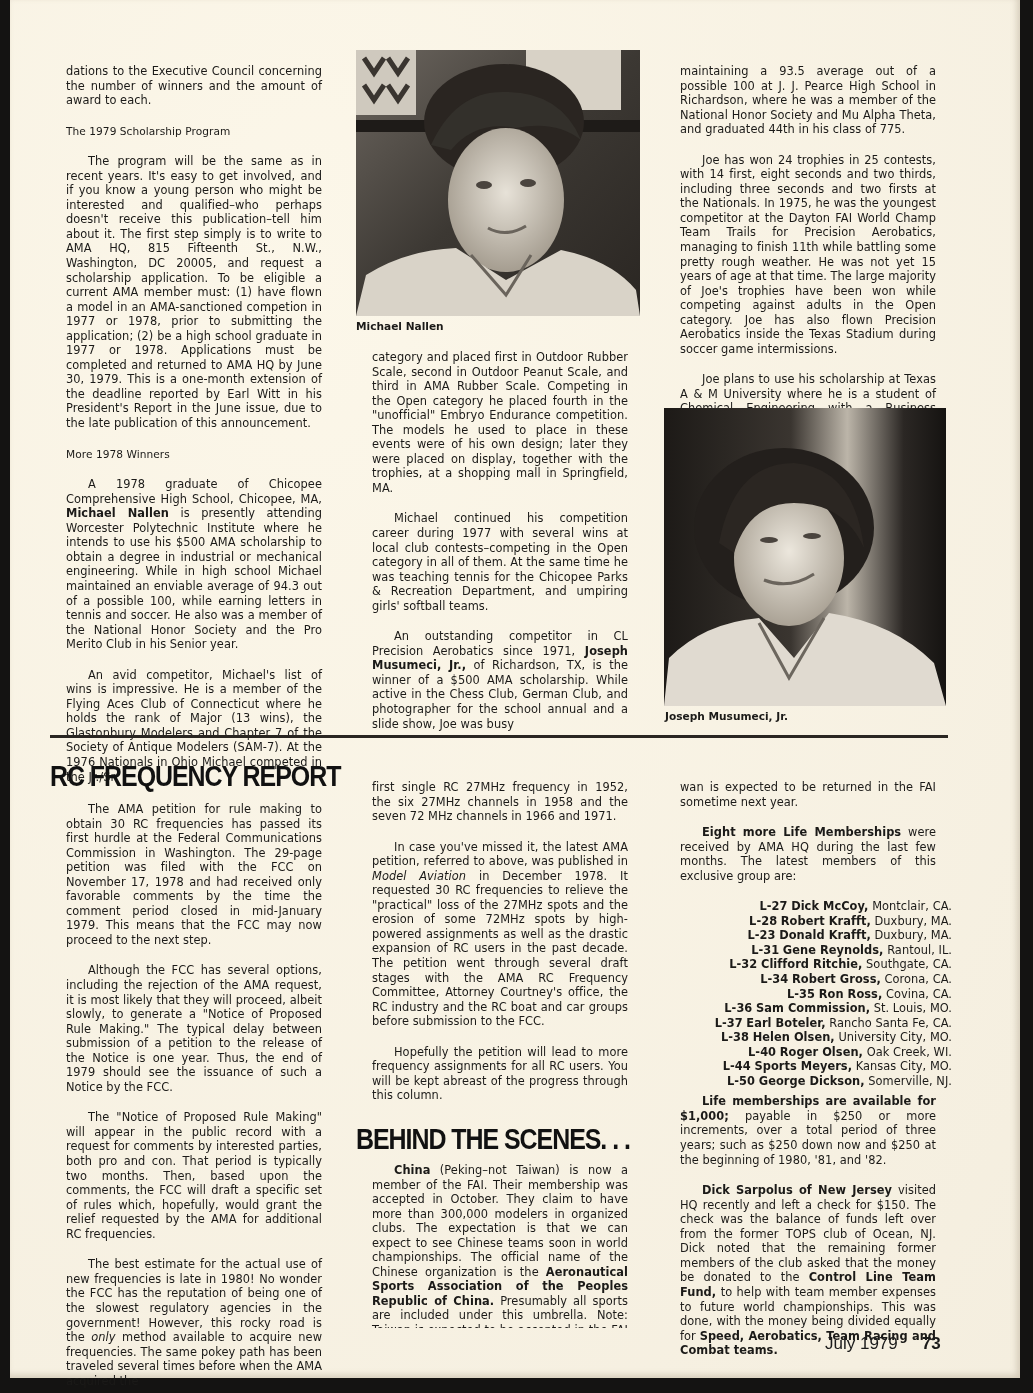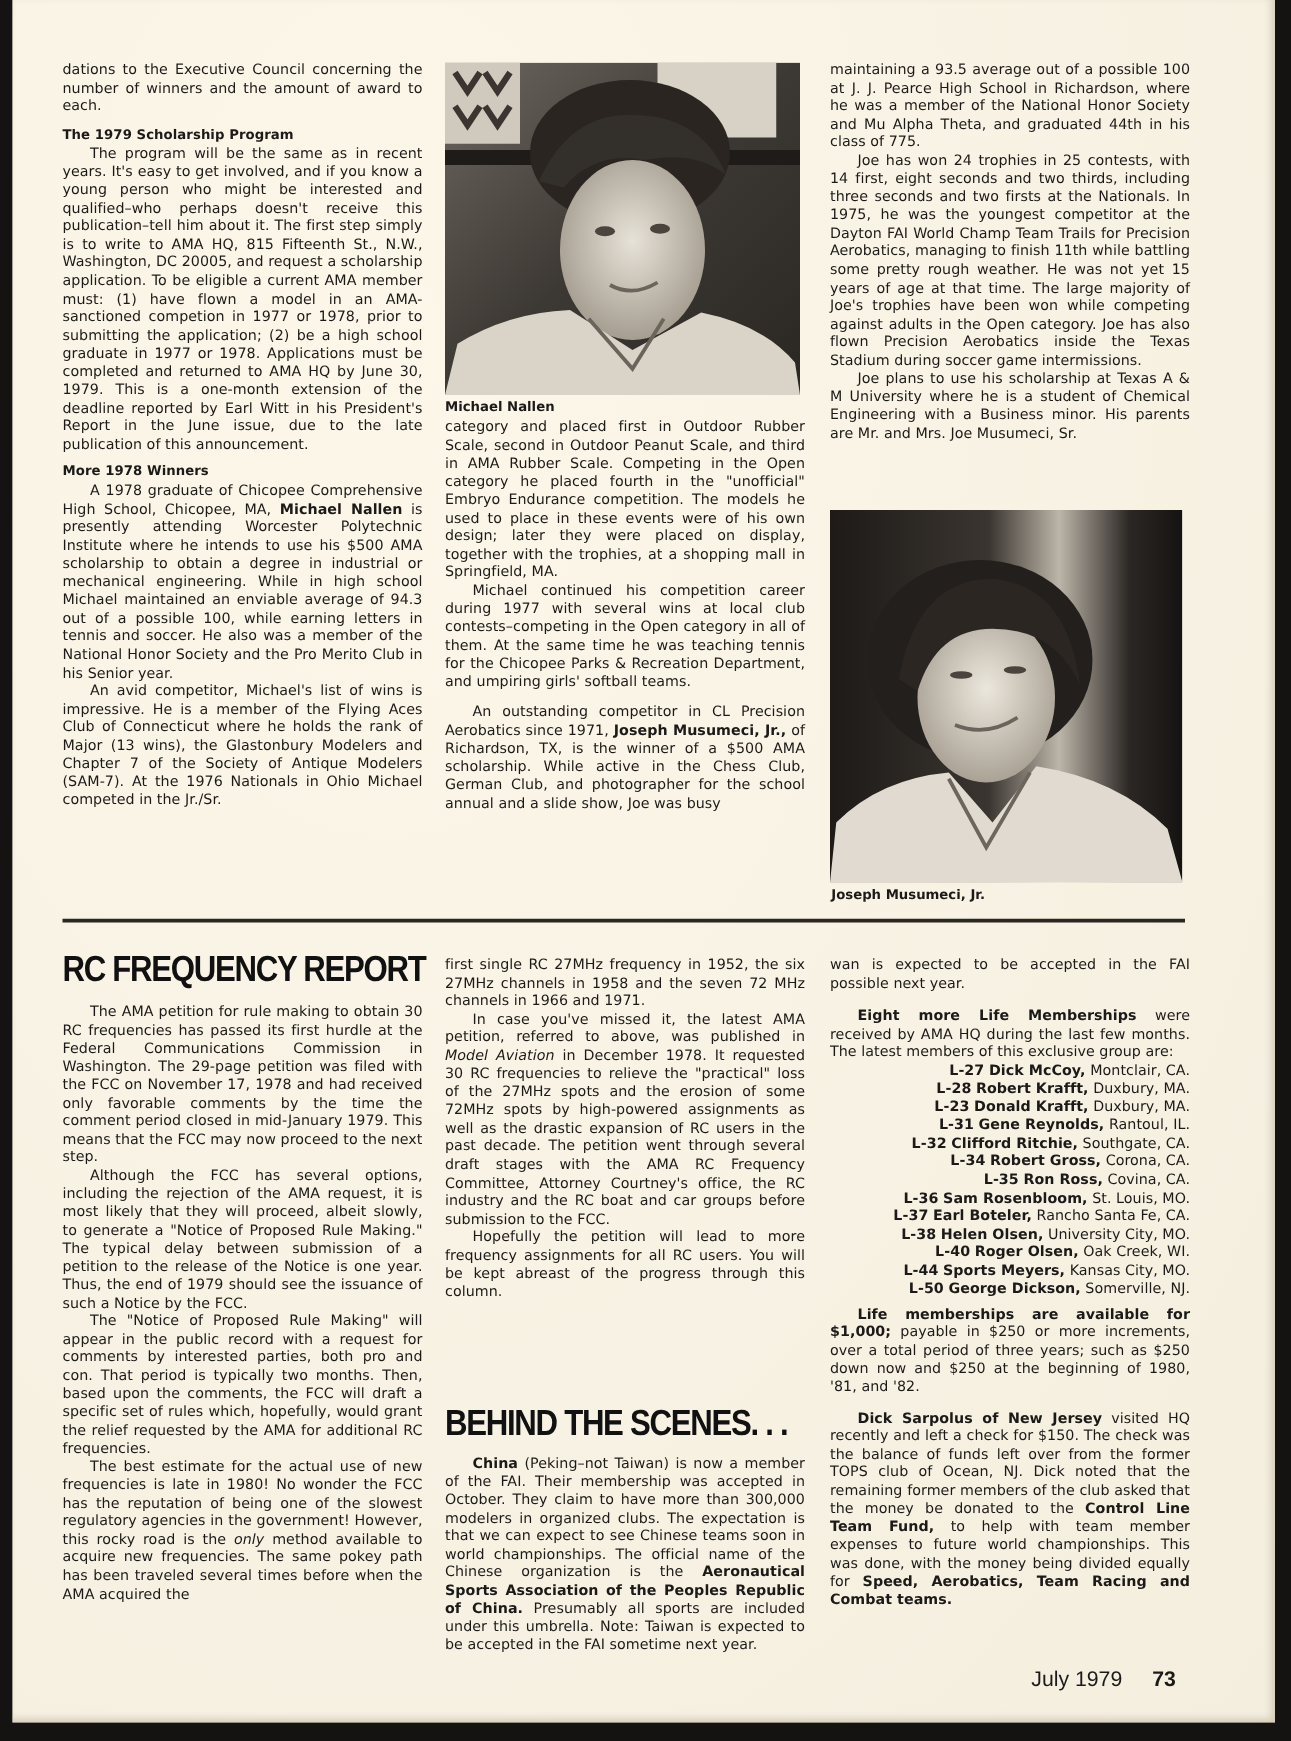--- a/index.html
+++ b/index.html
@@ -14,25 +14,25 @@
     background: #f7f2e6;
     background-image: radial-gradient(ellipse at 30% 20%, rgba(255,250,235,0.6), rgba(240,232,212,0.4));
     color: #1b1a18;
     box-shadow: inset -3px -3px 6px rgba(120,100,70,0.25);
   }
   .col {
     position: absolute; width: 288px;
     font-size: 11.4px; line-height: 14.55px;
     text-align: justify; letter-spacing: 0.05px;
   }
-  .col p { margin: 0; text-indent: 22px; }
+  .col p { margin: 16px; text-indent: 22px; }
   .col p.noindent { text-indent: 0; }
   .col p.gap { margin-top: 10px; }
   .subhead {
-    font-weight: bold; font-size: 10.6px; margin: 8px 0 4px 0; text-indent: 0 !important;
+    font-weight: normal; font-size: 10.6px; margin: 8px 0 4px 0; text-indent: 0 !important;
   }
   b { font-weight: bold; }
   i { font-style: italic; }
   .photo {
     position: absolute; overflow: hidden;
   }
   .caption {
     position: absolute; font-weight: bold; font-size: 10.6px; line-height: 13px;
   }
   .divider {
@@ -152,31 +152,31 @@
     <p><span>In case you've missed it, the latest AMA petition, referred to above, was published in</span> <i>Model Aviation</i> <span>in December 1978. It requested 30 RC frequencies to relieve the "practical" loss of the 27MHz spots and the erosion of some 72MHz spots by high-powered assignments as well as the drastic expansion of RC users in the past decade. The petition went through several draft stages with the AMA RC Frequency Committee, Attorney Courtney's office, the RC industry and the RC boat and car groups before submission to the FCC.</span></p>
     <p>Hopefully the petition will lead to more frequency assignments for all RC users. You will be kept abreast of the progress through this column.</p>
   </div>
 
   <div class="col" style="left: 346px; top: 1123px; max-height: 205px; overflow: hidden;">
     <div class="headline">BEHIND THE SCENES. . .</div>
     <p style="margin-top:8px;"><b>China</b> <span>(Peking–not Taiwan) is now a member of the FAI. Their membership was accepted in October. They claim to have more than 300,000 modelers in organized clubs. The expectation is that we can expect to see Chinese teams soon in world championships. The official name of the Chinese organization is the</span> <b>Aeronautical Sports Association of the Peoples Republic of China.</b> <span>Presumably all sports are included under this umbrella. Note: Taiwan is expected to be accepted in the FAI sometime next year.</span></p>
   </div>
 
   <div class="col" style="left:654px; top:779px; margin-top:-15px;">
-    <p class="noindent" style="margin-bottom: 12px;">wan is expected to be accepted in the FAI possible next year.</p>
+    <p class="noindent" style="margin-bottom: 12px;">wan is expected to be returned in the FAI sometime next year.</p>
     <p><b>Eight more Life Memberships</b> <span>were received by AMA HQ during the last few months. The latest members of this exclusive group are:</span></p>
     <ul class="members" id="members-list">
         <li><b>L-27</b> <b>Dick McCoy,</b> <span>Montclair, CA.</span></li>
         <li><b>L-28</b> <b>Robert Krafft,</b> <span>Duxbury, MA.</span></li>
         <li><b>L-23</b> <b>Donald Krafft,</b> <span>Duxbury, MA.</span></li>
         <li><b>L-31</b> <b>Gene Reynolds,</b> <span>Rantoul, IL.</span></li>
         <li><b>L-32</b> <b>Clifford Ritchie,</b> <span>Southgate, CA.</span></li>
         <li><b>L-34</b> <b>Robert Gross,</b> <span>Corona, CA.</span></li>
         <li><b>L-35</b> <b>Ron Ross,</b> <span>Covina, CA.</span></li>
-        <li><b>L-36</b> <b>Sam Rosenbloom,</b> <span>St. Louis, MO.</span></li>
+        <li><b>L-36</b> <b>Sam Commission,</b> <span>St. Louis, MO.</span></li>
         <li><b>L-37</b> <b>Earl Boteler,</b> <span>Rancho Santa Fe, CA.</span></li>
         <li><b>L-38</b> <b>Helen Olsen,</b> <span>University City, MO.</span></li>
         <li><b>L-40</b> <b>Roger Olsen,</b> <span>Oak Creek, WI.</span></li>
         <li><b>L-44</b> <b>Sports Meyers,</b> <span>Kansas City, MO.</span></li>
         <li><b>L-50</b> <b>George Dickson,</b> <span>Somerville, NJ.</span></li>
       </ul>
     <p class="gap" style="margin-top:6px;"><b>Life memberships are available for $1,000;</b> <span>payable in $250 or more increments, over a total period of three years; such as $250 down now and $250 at the beginning of 1980, '81, and '82.</span></p>
     <p class="gap"><b>Dick Sarpolus of New Jersey</b> <span>visited HQ recently and left a check for $150. The check was the balance of funds left over from the former TOPS club of Ocean, NJ. Dick noted that the remaining former members of the club asked that the money be donated to the</span> <b>Control Line Team Fund,</b> <span>to help with team member expenses to future world championships. This was done, with the money being divided equally for</span> <b>Speed, Aerobatics, Team Racing and Combat teams.</b></p>
   </div>
 

